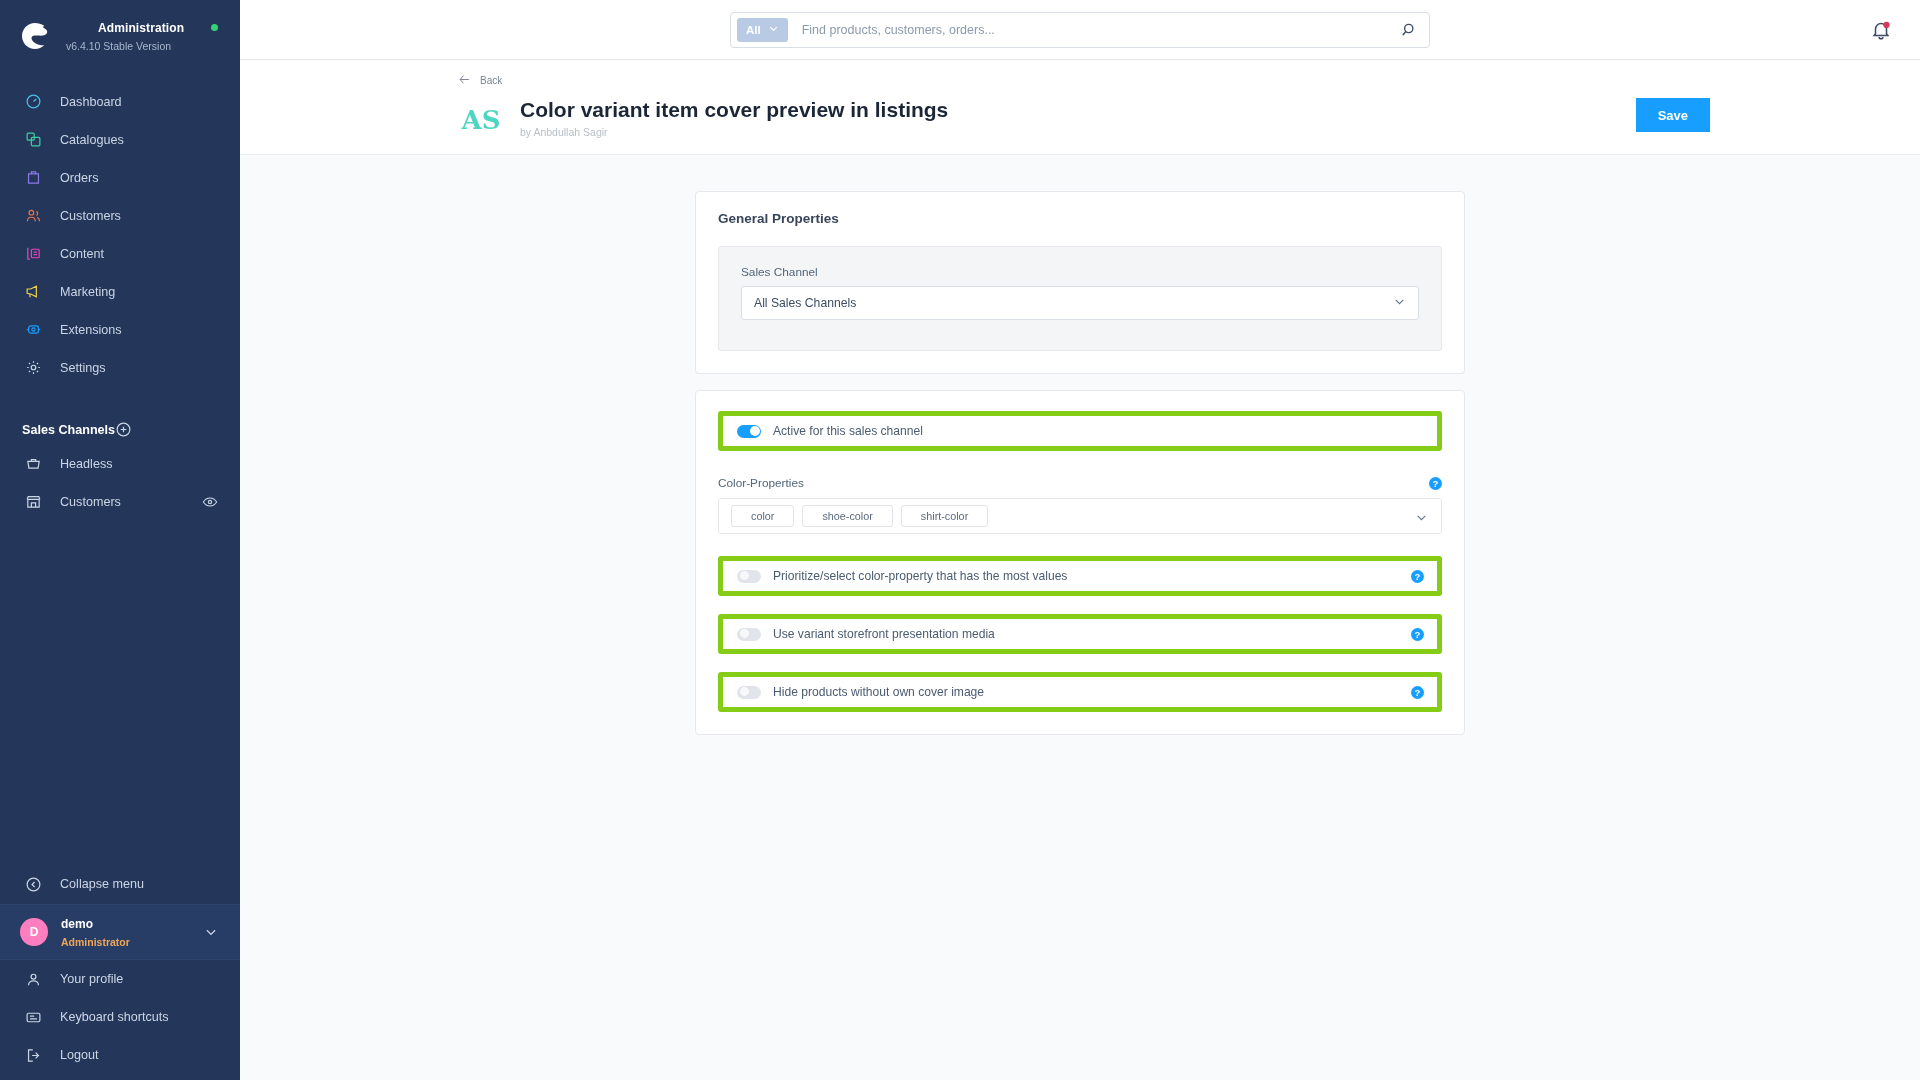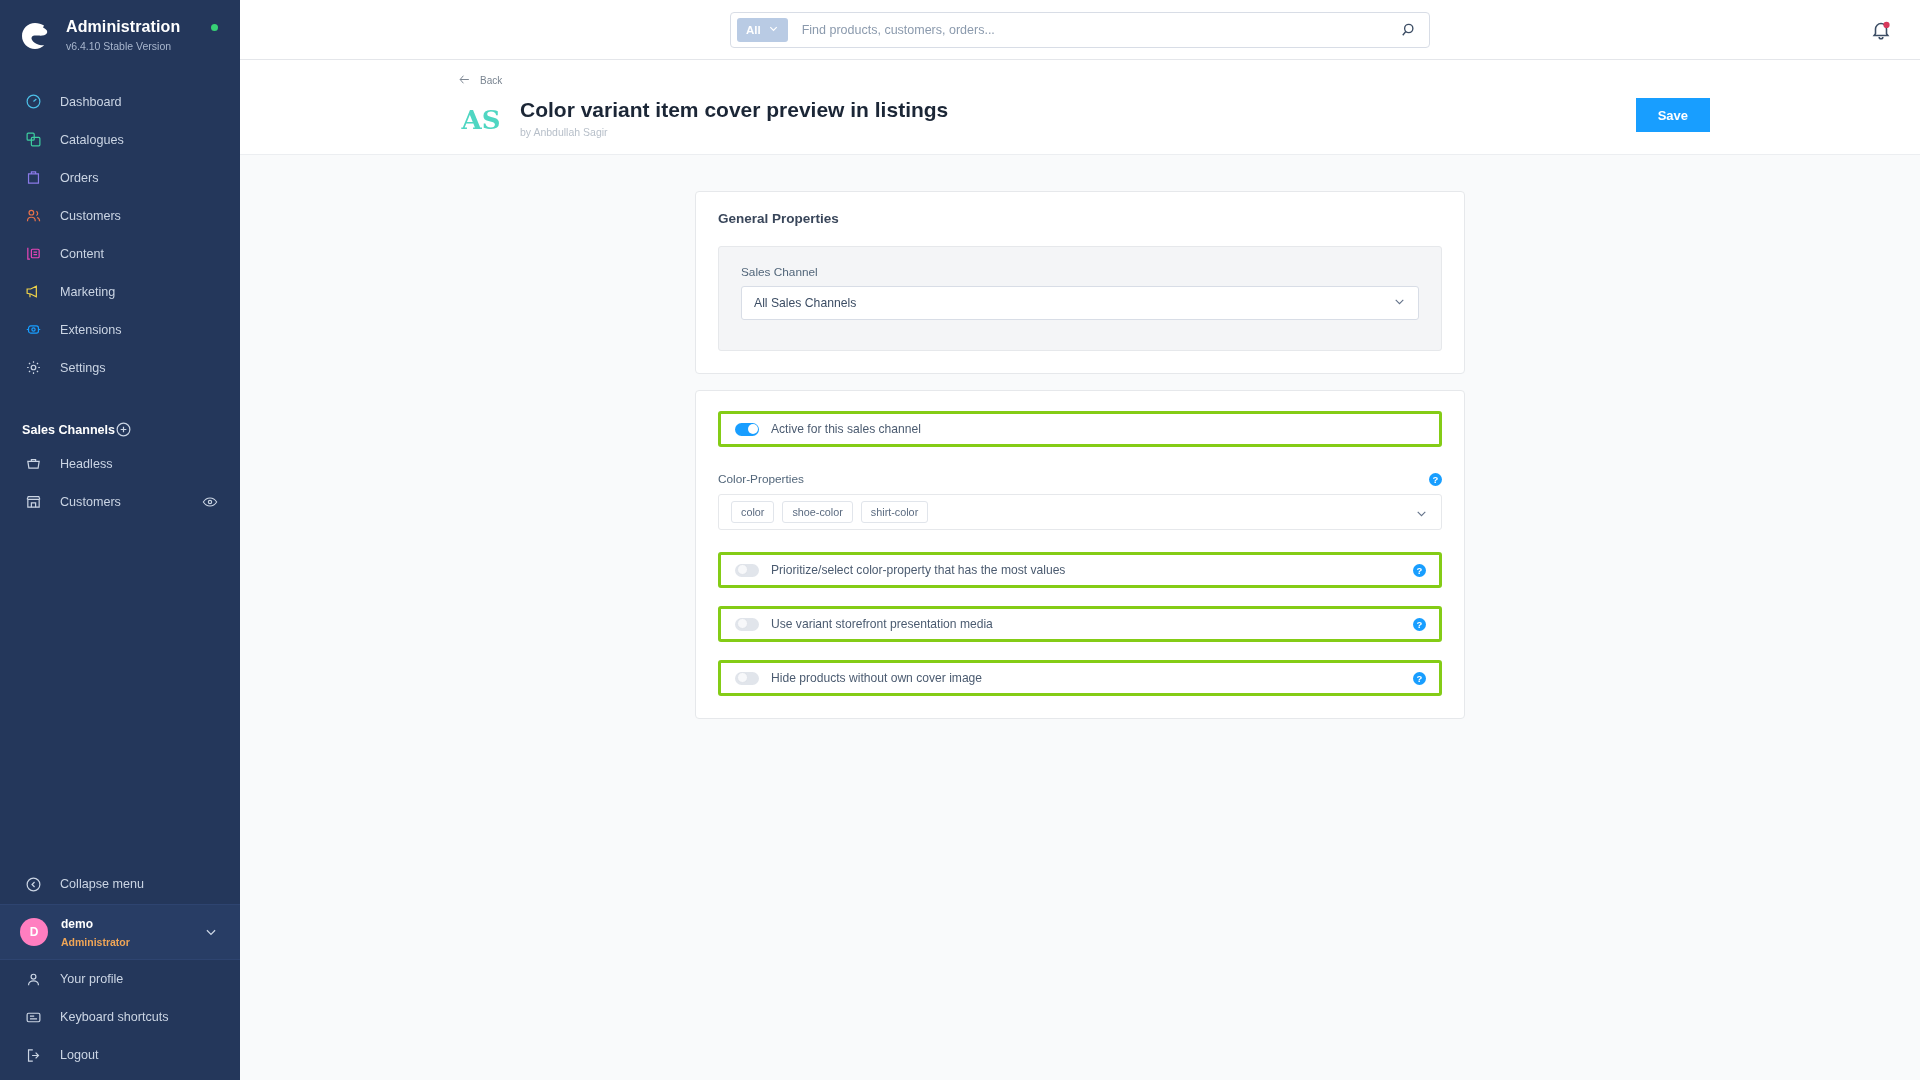--- a/index.html
+++ b/index.html
@@ -17,21 +17,21 @@
     display: flex; flex-direction: column;
     position: relative;
   }
   .sb-head {
     display: flex; align-items: center; gap: 14px;
     padding: 18px 18px 14px 18px;
     position: relative;
   }
   .sb-logo { width: 34px; height: 34px; flex: 0 0 34px; }
   .sb-titles { line-height: 1.15; }
-  .sb-title { color: #fff; font-size: 16px; font-weight: bold; letter-spacing: .1px; }
+  .sb-title { color: #fff; font-size: 12px; font-weight: bold; letter-spacing: .1px; margin-left: 32px; }
   .sb-version { color: #a8b6cd; font-size: 10.5px; margin-top: 2px; }
   .sb-dot {
     position: absolute; right: 22px; top: 24px;
     width: 7px; height: 7px; border-radius: 50%; background: #37d175;
   }
   .sb-nav { margin-top: 14px; }
   .nav-item {
     display: flex; align-items: center; gap: 18px;
     padding: 8px 24px; height: 38px; cursor: pointer;
     position: relative;
@@ -130,21 +130,21 @@
   }
   .field-label { font-size: 11.8px; color: #52667a; margin-bottom: 7px; }
   .select-box {
     height: 34px; background: #fff; border: 1px solid #d8dde6; border-radius: 3px;
     display: flex; align-items: center; justify-content: space-between;
     padding: 0 12px; font-size: 12.2px; color: #3c4d64; cursor: pointer;
   }
   .select-box svg { width: 13px; height: 13px; color: #64738a; }
 
   .row-box {
-    border: 3px solid #84cc16; border-radius: 3px; background: #fff;
+    border: 5px solid #84cc16; border-radius: 3px; background: #fff;
     min-height: 34px; display: flex; align-items: center;
     padding: 8px 14px; position: relative;
   }
   .toggle {
     width: 24px; height: 13px; border-radius: 7px; flex: 0 0 24px;
     position: relative; cursor: pointer; margin-right: 12px;
   }
   .toggle.on { background: #189eff; }
   .toggle.off { background: #e1e5eb; }
   .toggle .knob {
@@ -165,21 +165,21 @@
   }
   .prop-label { font-size: 11.8px; color: #52667a; }
   .help.static { position: static; }
   .tag-field {
     border: 1px solid #e6e8eb; border-radius: 3px; background: #fff;
     min-height: 36px; display: flex; align-items: center; gap: 8px;
     padding: 6px 12px; position: relative;
   }
   .tag {
     border: 1px solid #e1e5eb; border-radius: 3px; background: #fff;
-    font-size: 10.8px; color: #5b6b80; padding: 4px 9px; cursor: pointer;
+    font-size: 10.8px; color: #5b6b80; padding: 4px 19px; cursor: pointer;
   }
   .tag-caret { position: absolute; right: 13px; width: 13px; height: 13px; color: #64738a; }
 </style>
 </head>
 <body>
 
 <div class="app">
 
   <aside class="sidebar">
 

